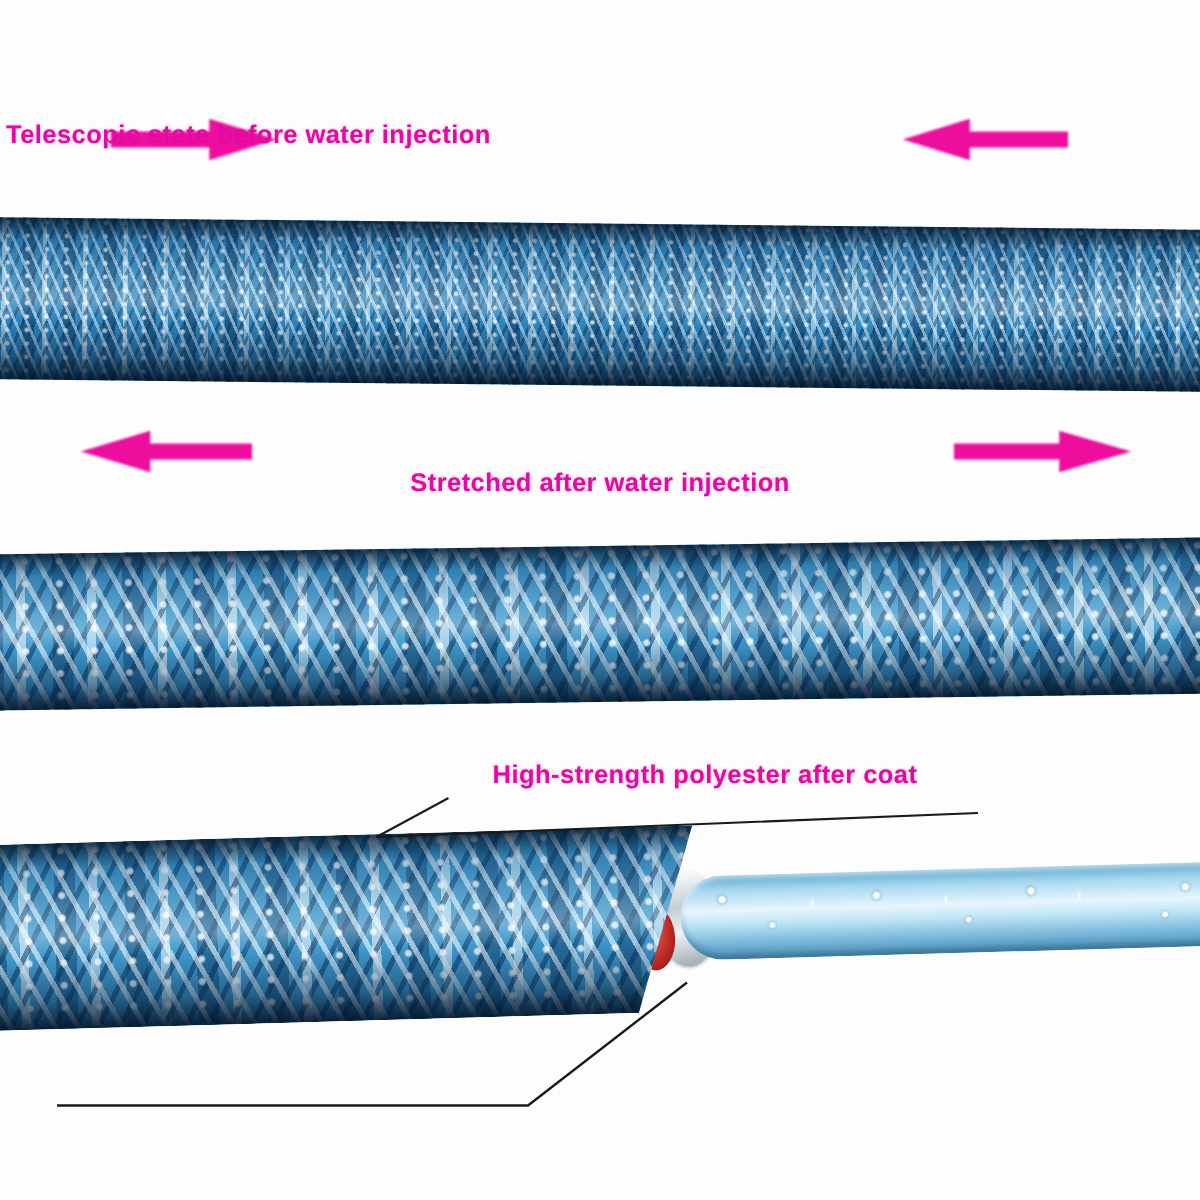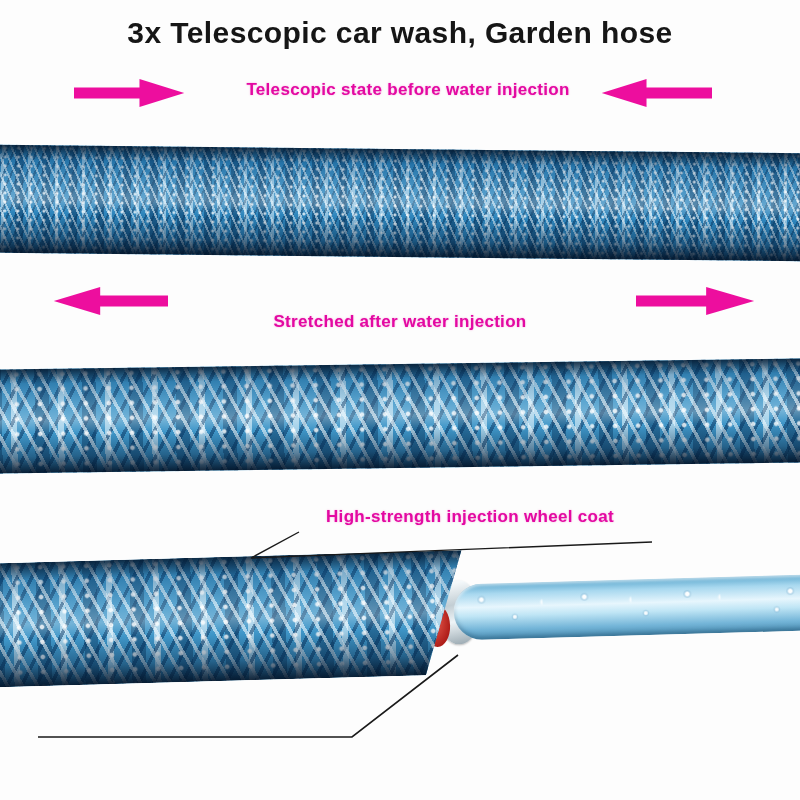--- a/index.html
+++ b/index.html
@@ -11,21 +11,21 @@
   .title{
     position:absolute;top:16px;left:0;right:0;text-align:center;
     font-size:30px;font-weight:bold;color:#161616;letter-spacing:.4px;
   }
   
   .pink-label{
     position:absolute;font-size:17px;font-weight:bold;color:#E309A2;
     letter-spacing:.3px;text-shadow:0 0 2px rgba(236,9,158,.35);
     white-space:nowrap;
   }
-  .row1-text{top:80px;left:16px;right:0;text-align:center;}
+  .row1-text{top:80px;left:4px;right:0;}
   .row2-text{top:289px;left:0;right:0;text-align:center;margin-top:23px;}
   .coat-label{top:507px;left:140px;right:0;text-align:center;}
   .tube-label{top:705px;left:35px;}
   
   .arrow{position:absolute;filter:blur(.6px);}
   .arrow svg{display:block;width:100%;height:100%;}
   .arrow-1l{left:74px;top:76px;width:112px;height:34px;}
   .arrow-1r{right:88px;top:76px;width:112px;height:34px;}
   .arrow-2l{left:52px;top:284px;width:116px;height:34px;}
   .arrow-2r{right:44px;top:284px;width:120px;height:34px;}
@@ -85,21 +85,20 @@
     box-shadow:inset 0 2px 3px rgba(255,255,255,.6), inset 0 -3px 4px rgba(20,60,90,.35);
   }
   
   .leaders{position:absolute;inset:0;width:800px;height:800px;pointer-events:none;}
 </style>
 </head>
 <body>
 
 <div class="canvas">
 
-  <div class="title">3x Telescopic car wash, Garden hose</div>
 
   <div class="arrow arrow-1l">
     <svg viewBox="0 0 130 44" preserveAspectRatio="none">
       <polygon points="0,15 76,15 76,4 128,22 76,40 76,29 0,29" fill="#ED0E9E"></polygon>
     </svg>
   </div>
   <div class="pink-label row1-text">Telescopic state before water injection</div>
   <div class="arrow arrow-1r">
     <svg viewBox="0 0 130 44" preserveAspectRatio="none">
       <polygon points="130,15 54,15 54,4 2,22 54,40 54,29 130,29" fill="#ED0E9E"></polygon>
@@ -115,21 +114,21 @@
   </div>
   <div class="pink-label row2-text">Stretched after water injection</div>
   <div class="arrow arrow-2r">
     <svg viewBox="0 0 130 44" preserveAspectRatio="none">
       <polygon points="0,15 76,15 76,4 128,22 76,40 76,29 0,29" fill="#ED0E9E"></polygon>
     </svg>
   </div>
 
   <div class="hose hose2 braid-coarse"></div>
 
-  <div class="pink-label coat-label">High-strength injection wheel coat</div>
+  <div class="pink-label coat-label">High-strength polyester after coat</div>
 
   <div class="hose3">
     <div class="h3-collar"></div>
     <div class="h3-red"></div>
     <div class="h3-tube"></div>
     <div class="braid3 braid-coarse"></div>
   </div>
 
   <svg class="leaders" viewBox="0 0 800 800">
     <polyline points="652,542 251,558 299,532" fill="none" stroke="#1A1A1A" stroke-width="1.4"></polyline>

